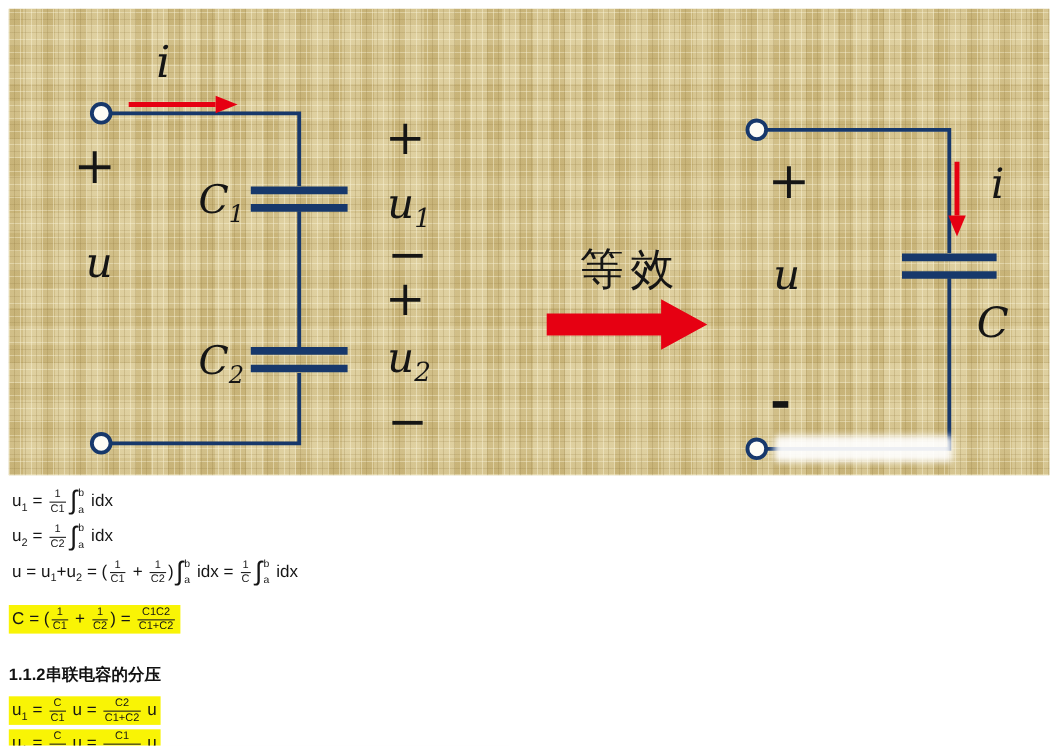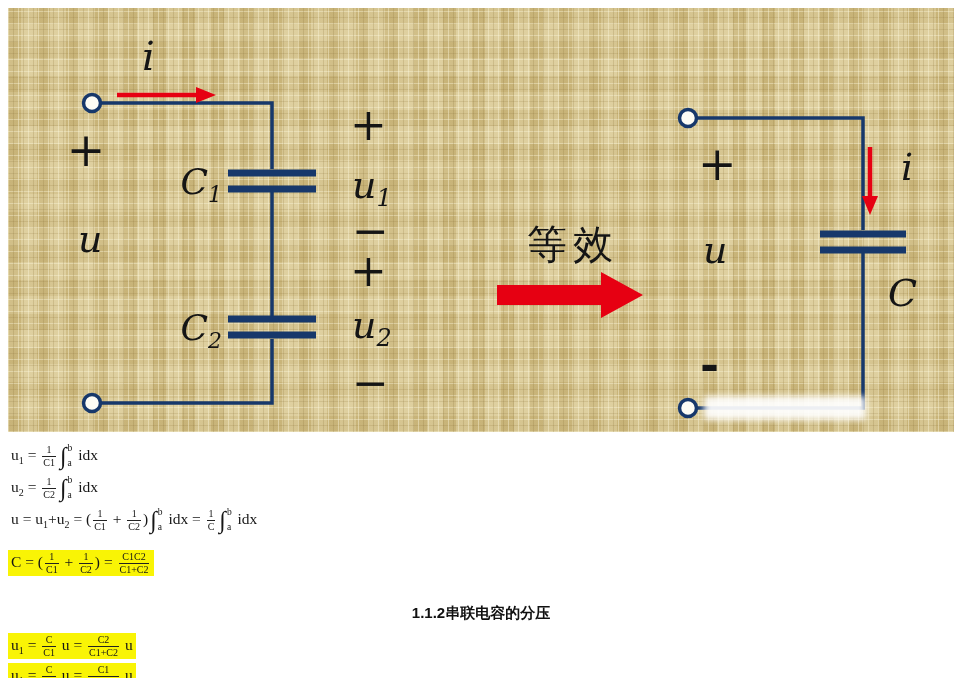--- a/index.html
+++ b/index.html
@@ -16,36 +16,36 @@
       repeating-linear-gradient(90deg, rgba(186,162,96,.28) 0 13px, rgba(233,221,178,.30) 13px 29px),
       repeating-linear-gradient(0deg, rgba(190,168,104,.25) 0 16px, rgba(236,225,184,.28) 16px 34px);
   }
   .diagram-wrap svg{position:absolute;left:0;top:0;}
 
   .svgtext{font-family:"DejaVu Serif","Liberation Serif",serif;fill:#151515;}
   .it{font-style:italic;}
 
   
   .formulas{position:absolute;left:8px;top:438px;width:946px;}
-  .formula{display:table;font-family:Liberation Serif, serif;font-size:15.5px;color:#151515;
+  .formula{display:table;font-family:Liberation Sans, sans-serif;font-size:15.5px;color:#151515;
            margin:4px 0;padding:1px 3px;line-height:1.2;}
   .formula.hl{background:#f9f405;}
   #derivation .formula:last-child{margin-top:16px;}
   .tk{white-space:pre;}
   .tk-sub{font-size:10px;}
   .frac{display:inline-flex;flex-direction:column;align-items:center;vertical-align:middle;
         font-size:10px;line-height:1.15;margin:0 2px;}
   .frac .den{border-top:1px solid #222;padding:0 1px;}
   .frac .num{padding:0 1px;}
   .intg{display:inline-flex;align-items:stretch;vertical-align:middle;margin:0 2px;height:26px;}
   .int-glyph{font-size:24px;line-height:26px;}
   .lims{display:inline-flex;flex-direction:column;justify-content:space-between;
         font-size:9.5px;line-height:1;margin-left:1px;padding:1px 0;}
   .heading{font-family:"Liberation Sans",sans-serif;font-size:15px;font-weight:bold;color:#111;
-           margin:28px 0 10px 0;text-align:center;}
+           margin:28px 0 10px 0;}
 </style>
 </head>
 <body>
 
 <div class="page">
 
   <div class="diagram-wrap">
     <svg width="946" height="424" viewBox="0 0 946 424">
 
       <defs>

